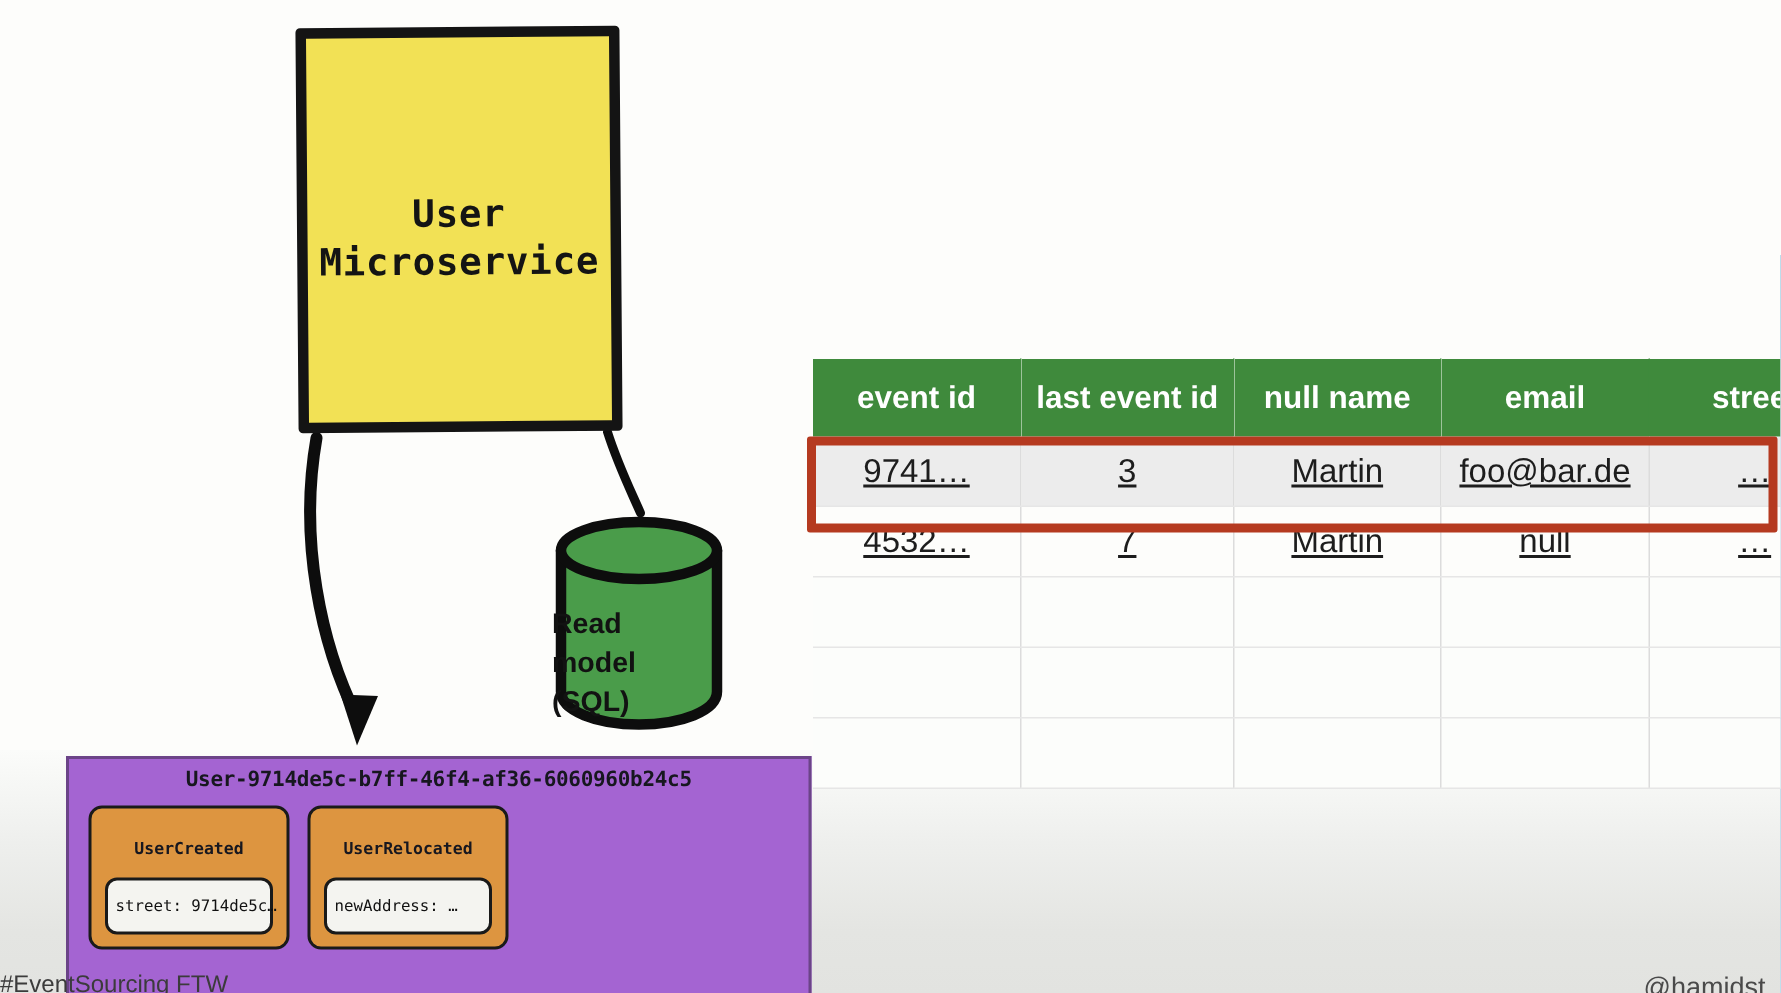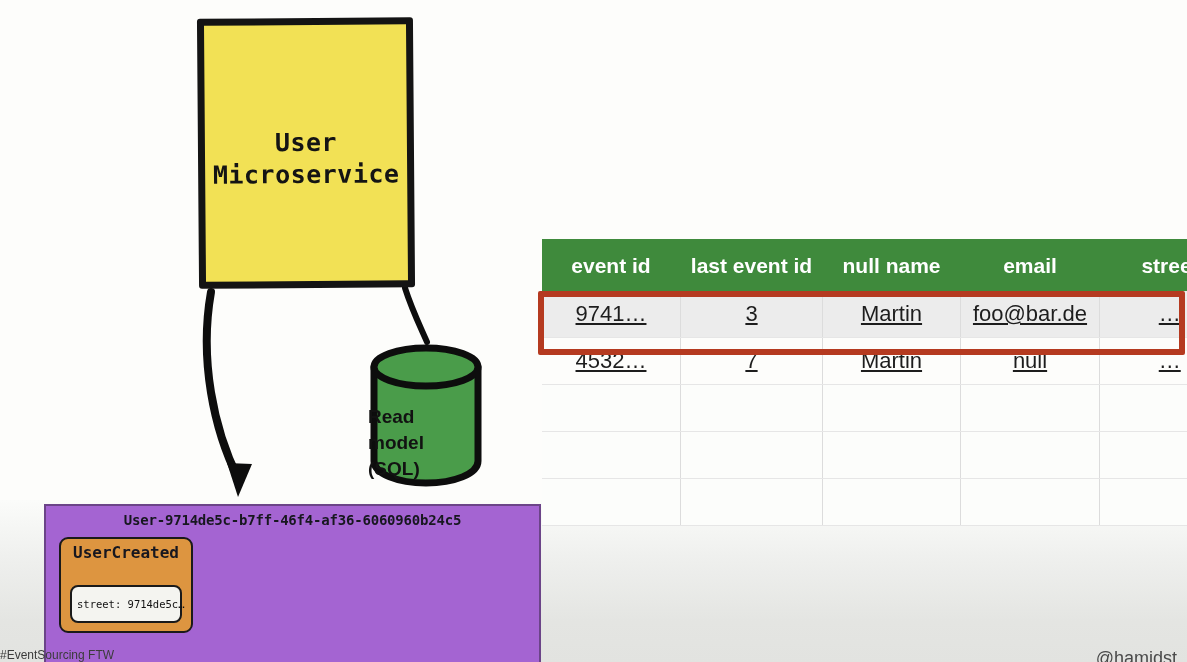--- a/index.html
+++ b/index.html
@@ -155,23 +155,23 @@
     border-radius: 9px;
     width: 134px;
     height: 96px;
     box-sizing: border-box;
     position: relative;
   }
   .event-card-title {
     text-align: center;
     font-family: "DejaVu Sans Mono", monospace;
     font-weight: bold;
-    font-size: 16px;
+    font-size: 11px;
     color: #17171f;
-    padding-top: 4px;
+    padding-top: 20px;
   }
   .event-card-body {
     position: absolute;
     left: 9px; right: 9px; bottom: 8px;
     background: #f4f4f0;
     border: 2px solid #1a1a1a;
     border-radius: 8px;
     min-height: 38px;
     padding: 4px 5px;
     box-sizing: border-box;
@@ -185,21 +185,21 @@
     line-height: 13px;
     color: #111;
     white-space: nowrap;
   }
   .event-field u { text-decoration: underline; }
   
   #footer-left {
     position: absolute;
     left: 0px; top: 648px;
     width: 520px;
-    font-size: 12px;
+    font-size: 16px;
     color: #3b3b3b;
     white-space: nowrap;
     overflow: hidden;
     height: 14px;
   }
   #footer-right {
     position: absolute;
     right: 10px; top: 648px;
     font-size: 18px;
     color: #4a4a4a;
@@ -300,20 +300,26 @@
     <div id="event-cards">
 
       <div class="event-card">
         <div class="event-card-title">UserCreated</div>
         <div class="event-card-body">
           <div class="event-field">street: 9714de5c…</div>
         </div>
       </div>
 
 
+      <div class="event-card">
+        <div class="event-card-title">UserRelocated</div>
+        <div class="event-card-body">
+          <div class="event-field">newAddress: …</div>
+        </div>
+      </div>
 
     </div>
   </div>
 
   <div id="footer-left">#EventSourcing FTW</div>
   <div id="footer-right">@hamidst</div>
 
 </div>
 
 </body></html>

